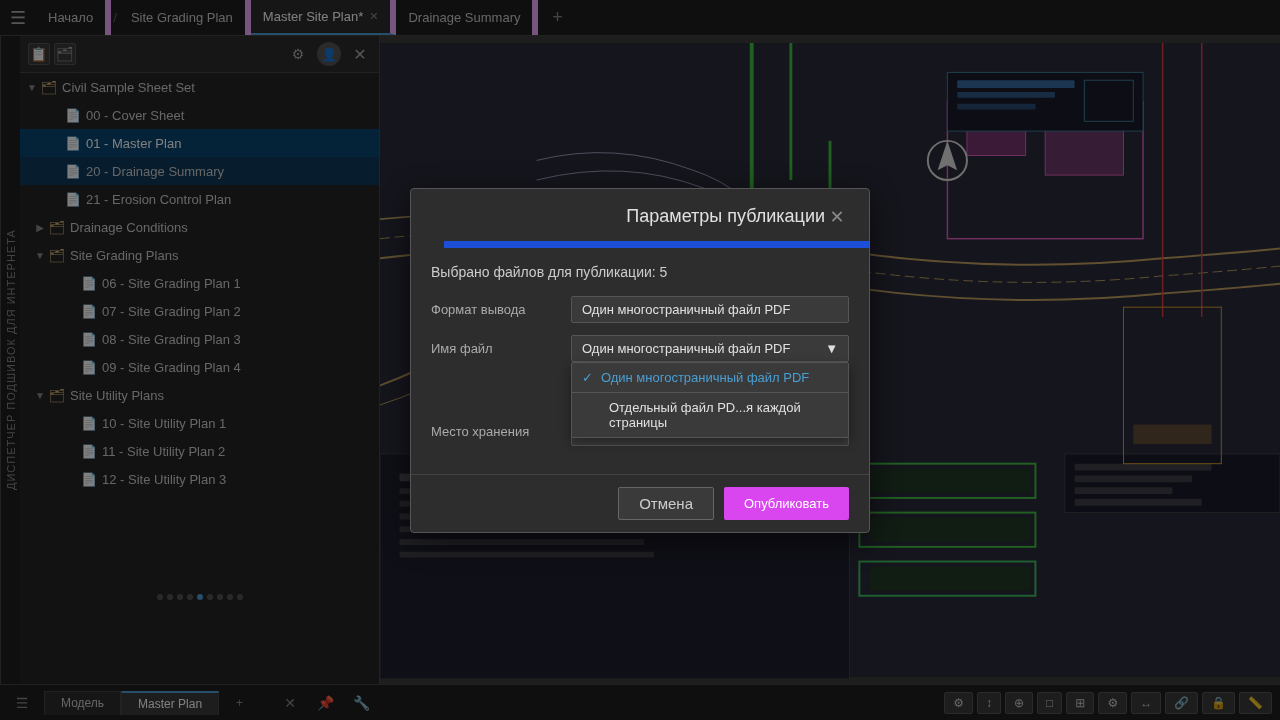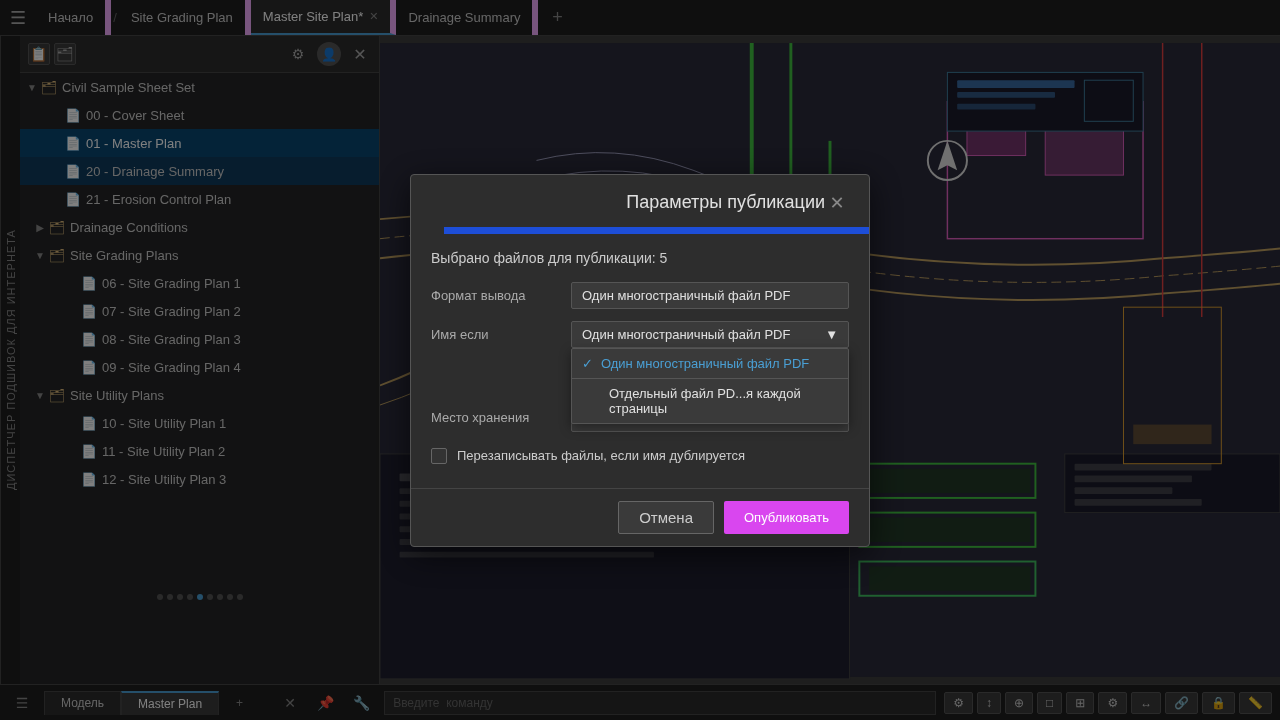--- a/index.html
+++ b/index.html
@@ -660,21 +660,20 @@
 <div id="statusbar">
   <div class="status-icon">☰</div>
   <div class="status-tabs">
     <div class="status-tab">Модель</div>
     <div class="status-tab active">Master Plan</div>
     <div class="status-tab add-tab-bottom">+</div>
   </div>
   <div class="status-icon">✕</div>
   <div class="status-icon">📌</div>
   <div class="status-icon">🔧</div>
-  <input class="cmd-input" type="text" placeholder="Введите  команду" style="">
   <div class="status-right">
     <div class="status-btn">⚙</div>
     <div class="status-btn">↕</div>
     <div class="status-btn">⊕</div>
     <div class="status-btn">□</div>
     <div class="status-btn">⊞</div>
     <div class="status-btn">⚙</div>
     <div class="status-btn">↔</div>
     <div class="status-btn">🔗</div>
     <div class="status-btn">🔒</div>
@@ -691,21 +690,21 @@
     <div id="dialog-body">
       <div class="dialog-subtitle">Выбрано файлов для публикации: 5</div>
 
       <div class="dialog-row">
         <span class="dialog-label">Формат вывода</span>
         <div class="dialog-value">Один многостраничный файл PDF</div>
       </div>
 
       <div class="dialog-row" style="flex-direction:column; align-items:flex-start;">
         <div style="display:flex;width:100%;align-items:center;">
-          <span class="dialog-label">Имя если</span>
+          <span class="dialog-label">Имя файл</span>
           <div class="dropdown-container">
             <button class="dropdown-btn">
               <span>Один многостраничный файл PDF</span>
               <span>▼</span>
             </button>
             <div class="dropdown-menu">
               <div class="dropdown-menu-item active">
                 <span class="check-icon">✓</span>
                 <span>Один многостраничный файл PDF</span>
               </div>
@@ -717,23 +716,19 @@
             </div>
           </div>
         </div>
       </div>
 
       <div class="dialog-row" style="margin-top:56px;">
         <span class="dialog-label">Место хранения</span>
         <div class="dialog-value" style="min-height:28px;">&nbsp;</div>
       </div>
 
-      <div class="checkbox-row">
-        <div class="cb-box"></div>
-        <span class="cb-label">Перезаписывать файлы, если имя дублируется</span>
-      </div>
     </div>
     <div id="dialog-footer">
       <button class="btn-cancel">Отмена</button>
       <button class="btn-publish">Опубликовать</button>
     </div>
   </div>
 </div>
 
 </body></html>

